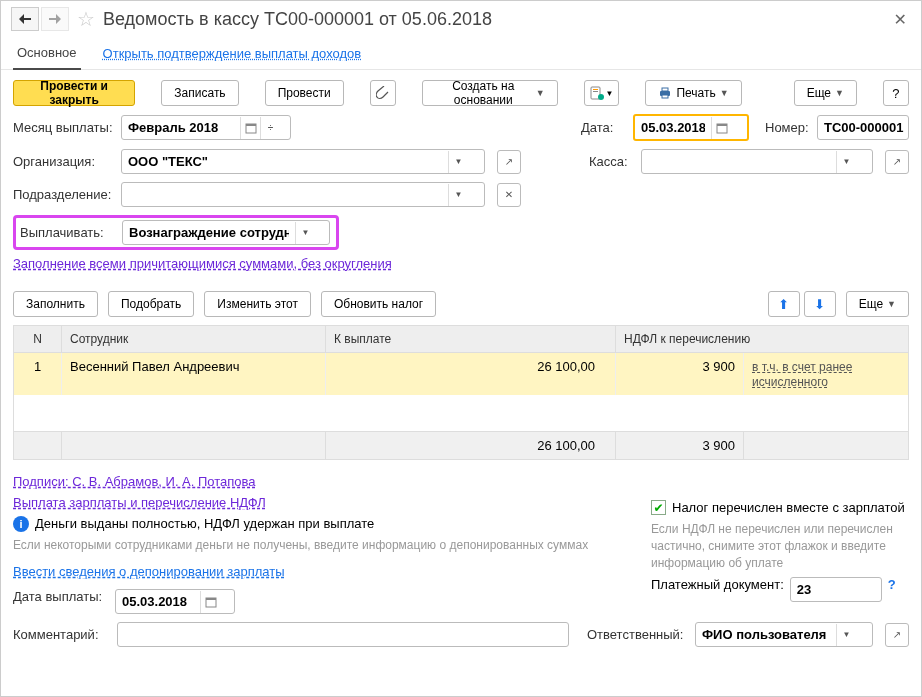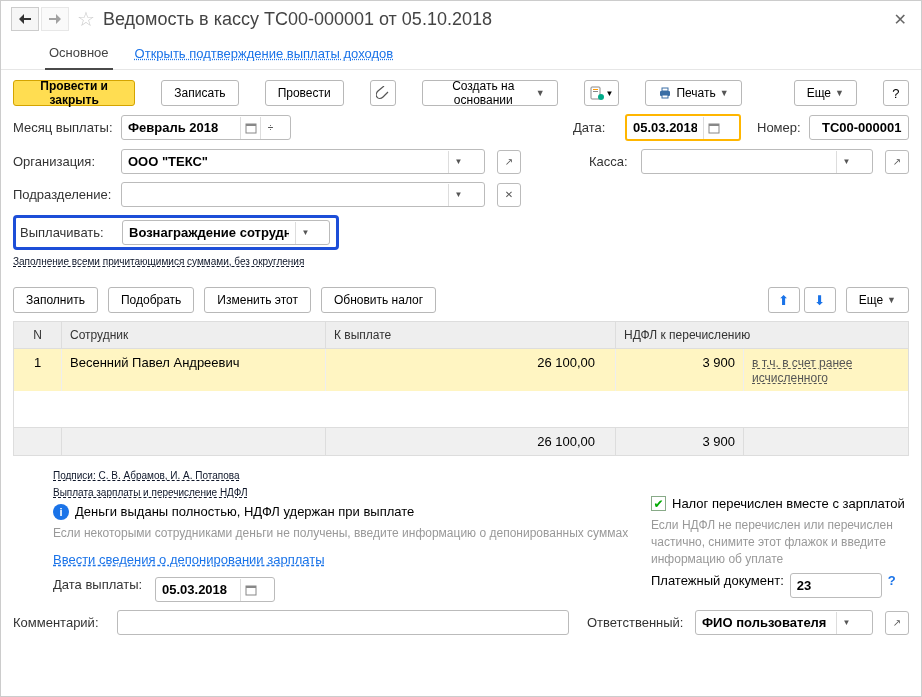--- a/index.html
+++ b/index.html
@@ -10,43 +10,43 @@
   .topbar { display: flex; align-items: center; padding: 6px 10px 4px 10px; gap: 8px; }
   .nav-btns { display: flex; gap: 2px; }
   .nav-btn { width: 28px; height: 24px; border: 1px solid #ccc; background: #f6f6f6; display:flex; align-items:center; justify-content:center; cursor: pointer; }
   .nav-btn.disabled { opacity: .45; }
   .star { color: #ccc; font-size: 20px; }
   .doc-title { font-size: 18px; color: #444; flex: 1; }
   .close-x { font-size: 16px; color: #666; cursor: pointer; padding: 0 4px; }
   
   .tabs { display: flex; align-items: center; padding: 4px 12px 0 12px; gap: 18px; border-bottom: 1px solid #e6e6e6; }
   .tab { padding: 6px 4px 8px 4px; font-size: 13px; color: #1a73e8; cursor: pointer; text-decoration: underline dotted; }
-  .tab.active { color: #444; text-decoration: none; border-bottom: 2px solid #4a4a4a; margin-bottom:-1px;margin-left:32px; }
+  .tab.active { color: #444; text-decoration: none; border-bottom: 2px solid #4a4a4a; margin-bottom:-1px; }
   
   .toolbar { display: flex; align-items: center; padding: 10px 12px 6px 12px; gap: 26px; }
   .btn { border: 1px solid #b8b8b8; background: #fff; padding: 5px 12px; font-size: 12px; cursor: pointer; border-radius: 3px; height: 26px; display:flex; align-items:center; gap:4px; }
   .btn.primary { background: #ffdd51; border-color: #d4a400; font-weight: bold; }
   .btn .caret { font-size: 9px; color: #555; }
   .spacer { flex: 1; }
   .icon-btn { width: 32px; height: 26px; border: 1px solid #b8b8b8; background: #fff; border-radius:3px; display:flex; align-items:center; justify-content:center; cursor:pointer; gap:2px;}
   
   .form-area { padding: 2px 12px 8px 12px; }
   .form-row { display: flex; align-items: center; gap: 8px; margin-bottom: 8px; }
   .label { min-width: 100px; font-size: 13px; color: #333; }
   .label.sm { min-width: 44px; }
   .input-wrap { display: flex; border: 1px solid #bbb; border-radius: 3px; background: #fff; align-items:center; }
   .input-wrap input { border: none; padding: 4px 6px; font-size: 13px; outline: none; background: transparent; font-weight: bold; }
   .field-btn { width: 20px; height: 22px; border: none; border-left: 1px solid #ddd; background:#fff; font-size: 10px; color: #555; cursor:pointer; display:flex; align-items:center; justify-content:center;}
   .field-btn.out { border: 1px solid #bbb; border-radius:3px; margin-left:4px; width:24px; height:24px; }
   .highlight-date { border: 2px solid #ffb600; border-radius: 3px; }
   
-  .red-box { border: 3px solid #1d4ed8; border-radius: 4px; padding: 2px; display:inline-flex; align-items:center; }
+  .red-box { border: 3px solid #d946ef; border-radius: 4px; padding: 2px; display:inline-flex; align-items:center; }
   
   .link { color: #1a73e8; text-decoration: underline dashed; cursor: pointer; font-size: 13px; }
-  .link-green { color: #0f172a; text-decoration: underline dashed; cursor: pointer; font-size: 10px; }
+  .link-green { color: #6d28d9; text-decoration: underline dashed; cursor: pointer; font-size: 13px; }
   
   .table-toolbar { display: flex; gap: 10px; align-items: center; padding: 4px 12px; }
   .move-btns { display:flex; gap:4px; }
   
   .table { border: 1px solid #ddd; margin: 4px 12px 8px 12px; }
   .thead { display: flex; background: #eee; border-bottom: 1px solid #ddd; }
   .th { padding: 6px 8px; font-size: 12px; color: #333; border-right:1px solid #ddd; }
   .tbody-wrap { height: 78px; overflow:hidden; }
   .trow { display: flex; }
   .trow.sel .td { background: #fff5c2; }
@@ -54,21 +54,21 @@
   .td .inlink { color: #555; text-decoration: underline dashed; font-size: 12px; cursor:pointer; }
   .tfoot { display:flex; background:#f0f0f0; border-top:1px solid #ddd; }
   .tf { padding: 6px 8px; border-right:1px solid #ddd; font-size:13px; }
   
   .col-n { width: 48px; text-align:center; }
   .col-emp { width: 264px; }
   .col-pay { width: 290px; text-align:right; padding-right: 20px; }
   .col-ndfl { width: 128px; text-align:right; }
   .col-extra { flex: 1; }
   
-  .bottom { padding: 0 12px; display:flex; gap:20px;margin-left:40px; }
+  .bottom { padding: 0 12px; display:flex; gap:20px; }
   .left-col { flex: 1; }
   .right-col { width: 258px; }
   .info-row { display:flex; align-items:flex-start; gap: 6px; margin: 6px 0; font-size:13px; }
   .info-icon { width:16px; height:16px; border-radius:50%; background:#1a73e8; color:#fff; display:flex; align-items:center; justify-content:center; font-size:11px; font-weight:bold;}
   .muted { color: #999; font-size: 12px; }
   .check { width: 15px; height: 15px; border: 1px solid #8a8; background:#fff; display:inline-flex; align-items:center; justify-content:center; color:#0a0; font-size:12px; }
   
   .footer-row { display:flex; align-items:center; gap: 8px; padding: 2px 12px 6px 12px; }
   svg { display:block; }
 </style>
@@ -84,21 +84,21 @@
             <path d="M5 0 L0 5 L5 10 L5 6 L12 6 L12 4 L5 4 Z" fill="#333"></path>
           </svg>
       </div>
       <div class="nav-btn disabled">
         <svg width="12" height="10" viewBox="0 0 12 10">
             <path d="M7 0 L12 5 L7 10 L7 6 L0 6 L0 4 L7 4 Z" fill="#333"></path>
           </svg>
       </div>
     </div>
     <span class="star">☆</span>
-    <div class="doc-title">Ведомость в кассу ТС00-000001 от 05.10.2018</div>
+    <div class="doc-title">Ведомость в кассу ТС00-000001 от 05.06.2018</div>
     <div class="close-x">✕</div>
   </div>
 
   <div class="tabs">
     <div class="tab active">Основное</div>
     <div class="tab">Открыть подтверждение выплаты доходов</div>
   </div>
 
   <div class="toolbar">
     <button class="btn primary">Провести и закрыть</button>
@@ -161,21 +161,21 @@
       <div class="input-wrap highlight-date" style="width:116px;">
         <input style="width: 76px;" value="05.03.2018">
         <button class="field-btn">
           <svg width="12" height="12" viewBox="0 0 12 12">
               <rect x="1" y="2" width="10" height="9" fill="#fff" stroke="#888"></rect>
               <rect x="1" y="2" width="10" height="2" fill="#888"></rect>
             </svg>
         </button>
       </div>
       <span class="label sm" style="margin-left:8px;">Номер:</span>
-      <div class="input-wrap" style="width:100px;justify-content:flex-end;">
+      <div class="input-wrap" style="width:92px;">
         <input style="width: 92px;" value="ТС00-000001">
       </div>
     </div>
 
     <div class="form-row">
       <span class="label">Организация:</span>
       <div class="input-wrap" style="width:364px;">
         <input style="width: 326px;" value="ООО &quot;ТЕКС&quot;">
         <button class="field-btn">
             <span style="font-size:8px;">▼</span>

